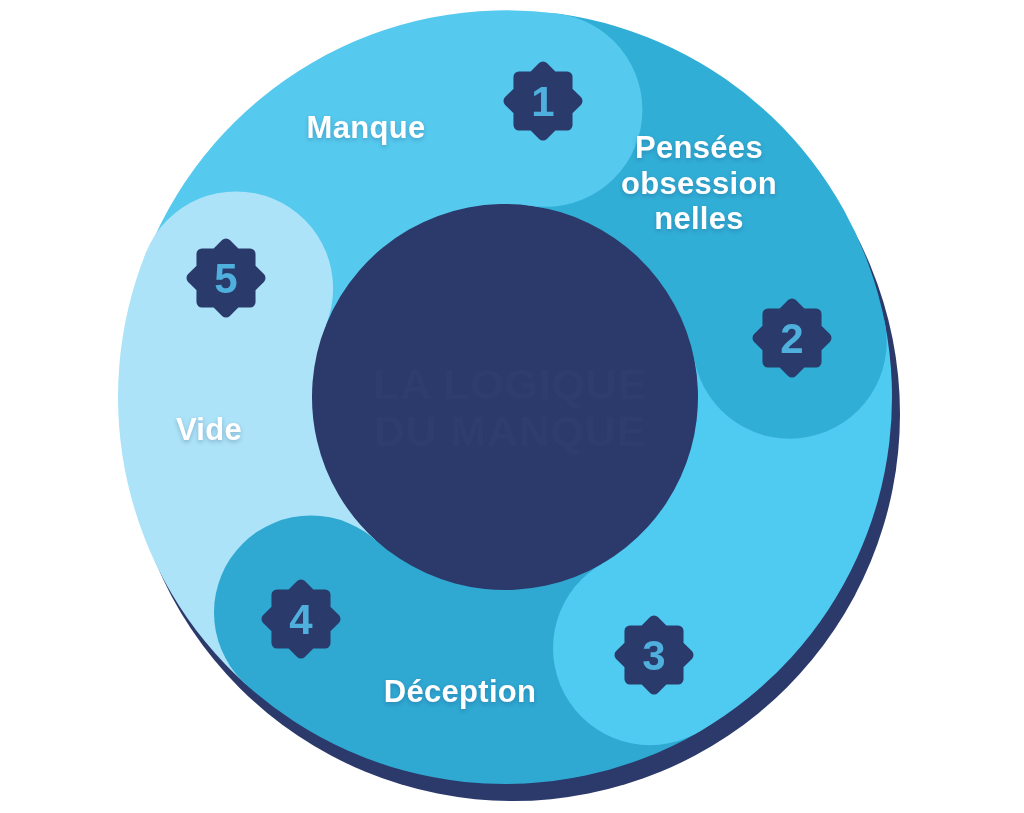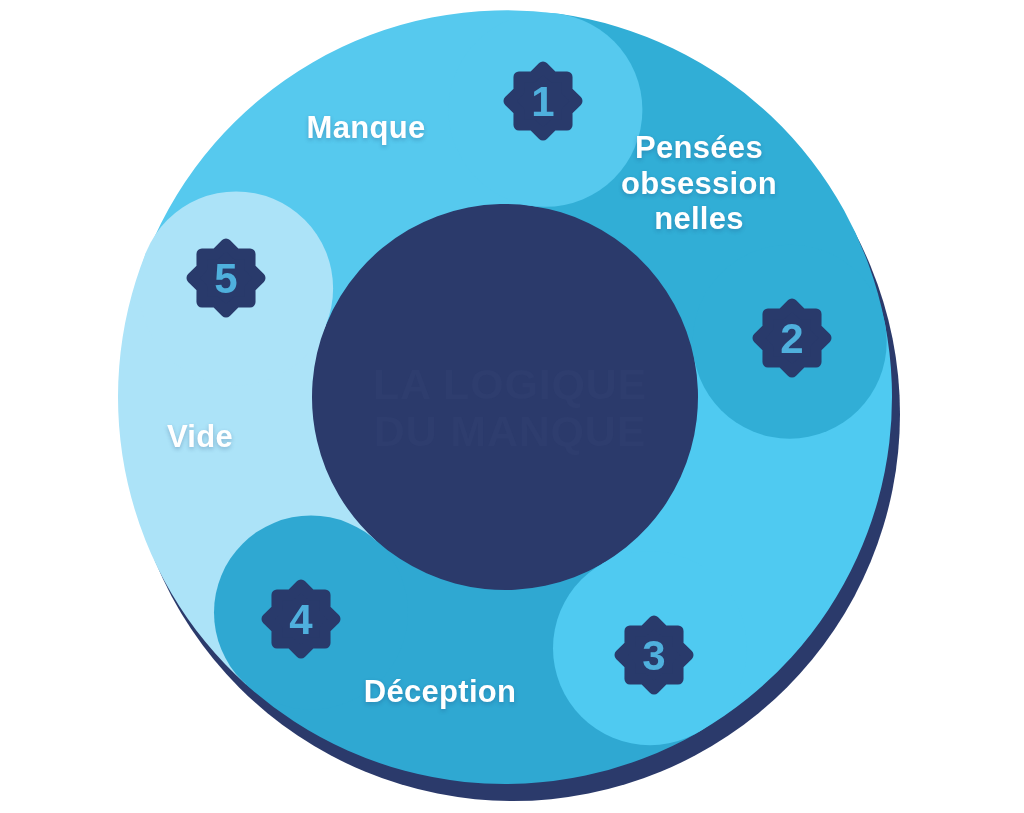--- a/index.html
+++ b/index.html
@@ -93,19 +93,19 @@
     <g transform="translate(226,278)">
       <path class="badge-star" d="M 0 -34 L 9.95 -24.02 L 24.04 -24.04 L 24.02 -9.95 L 34 0 L 24.02 9.95 L 24.04 24.04 L 9.95 24.02 L 0 34 L -9.95 24.02 L -24.04 24.04 L -24.02 9.95 L -34 0 L -24.02 -9.95 L -24.04 -24.04 L -9.95 -24.02 Z" fill="#293a6b" stroke="#293a6b"></path>
       <text class="badge-num" y="15" fill="#4fb0dd">5</text>
     </g>
   </svg>
 
   <div class="step-label" style="left:699px; top:183px;">Pensées
 obsession
 nelles</div>
   <div class="step-label" style="left:366px; top:128px;">Manque</div>
-  <div class="step-label" style="left:440px; top:692px;">Déception</div>
-  <div class="step-label" style="left:200px; top:430px;margin-top:7px;">Vide</div>
+  <div class="step-label" style="left:460px; top:692px;">Déception</div>
+  <div class="step-label" style="left:209px; top:430px;">Vide</div>
 
   <div class="center-title" style="left: 510px; top: 408px; color: rgb(46, 61, 110);">LA LOGIQUE
 DU MANQUE</div>
 
 </div>
 
 </body></html>

